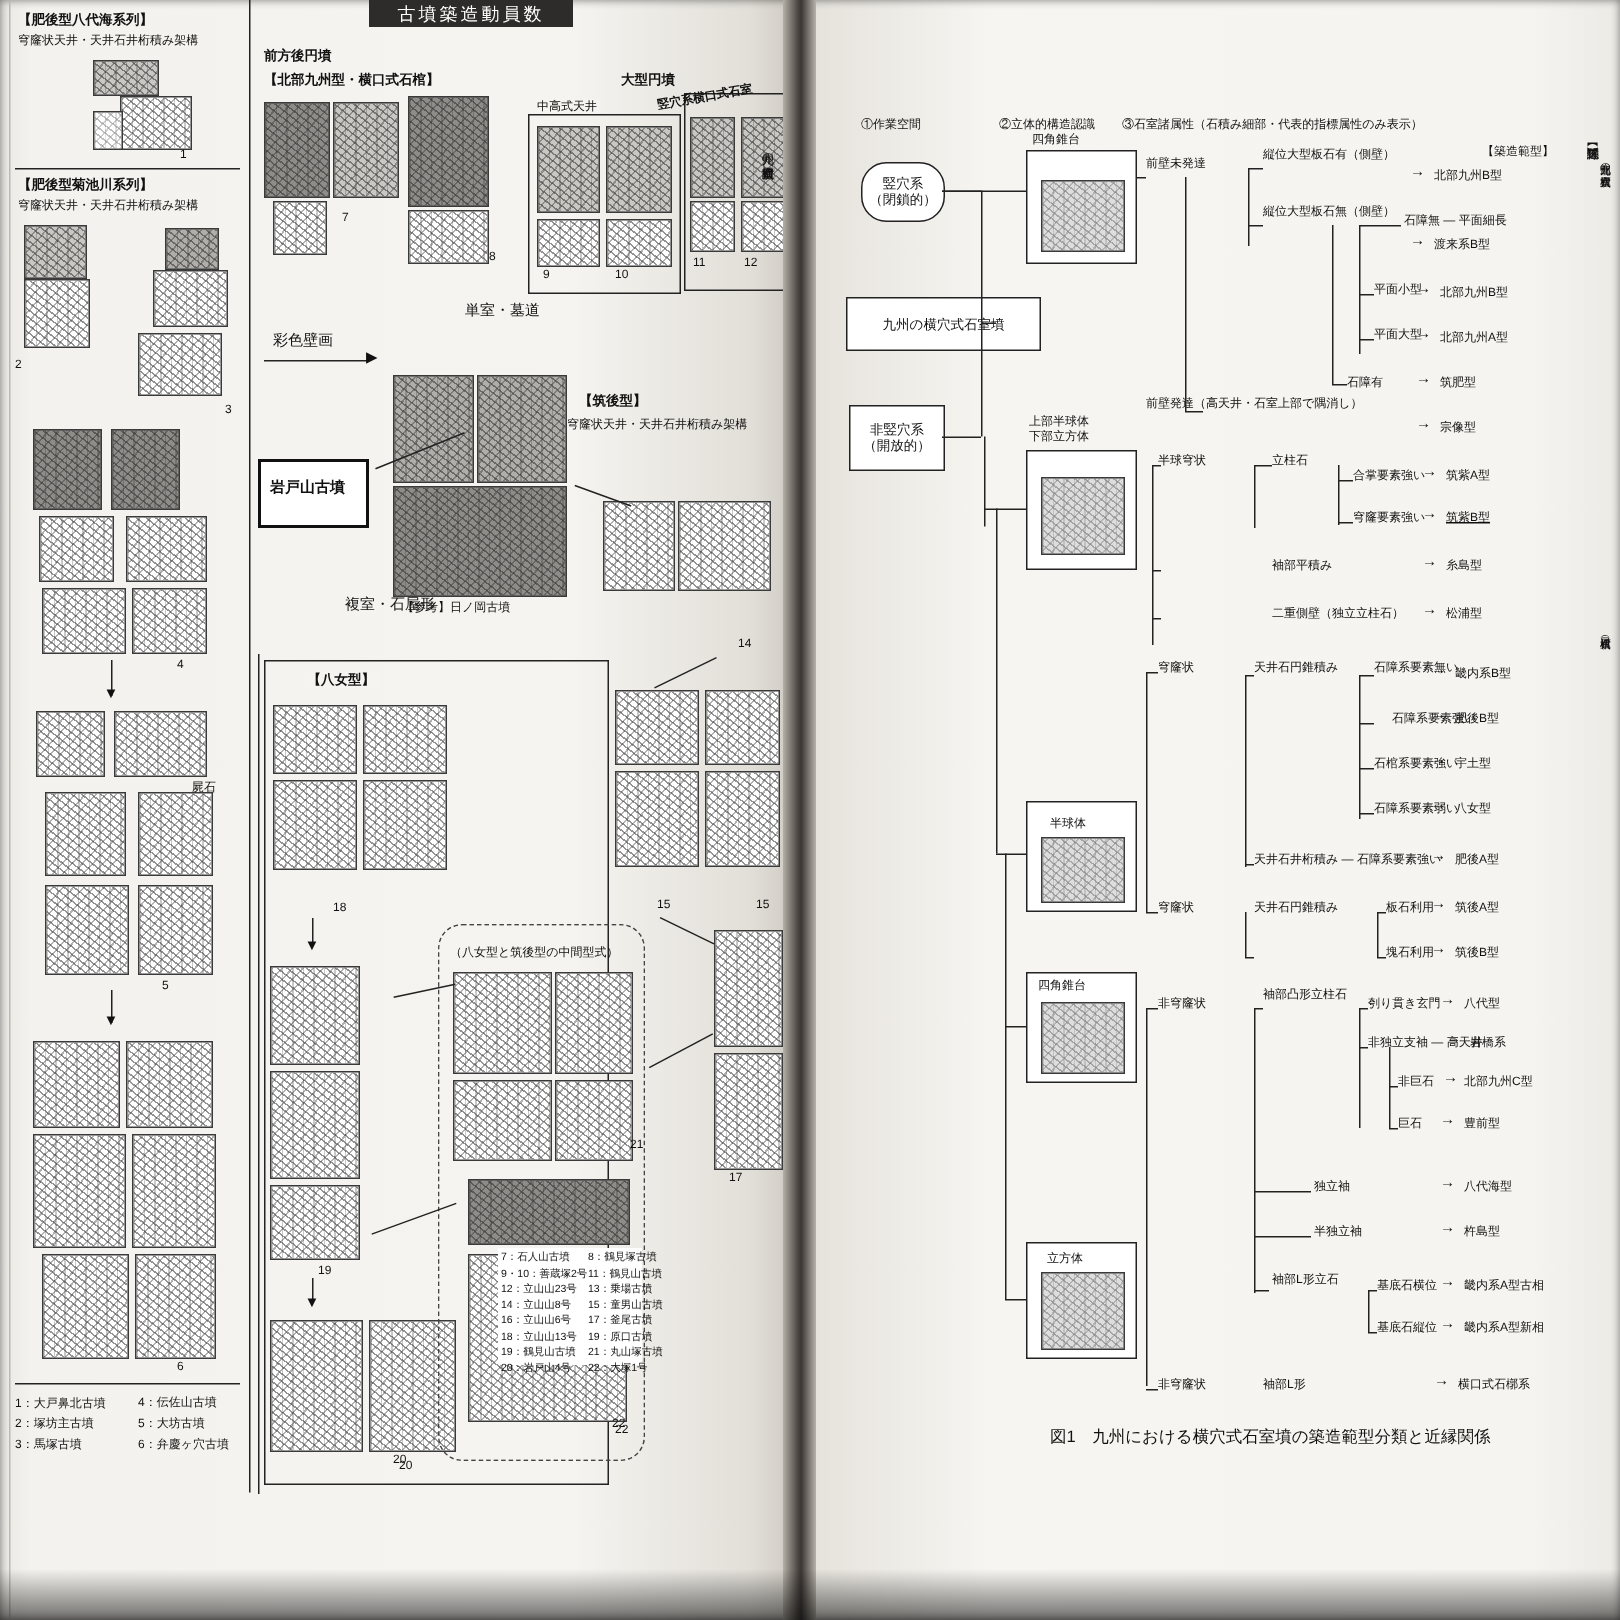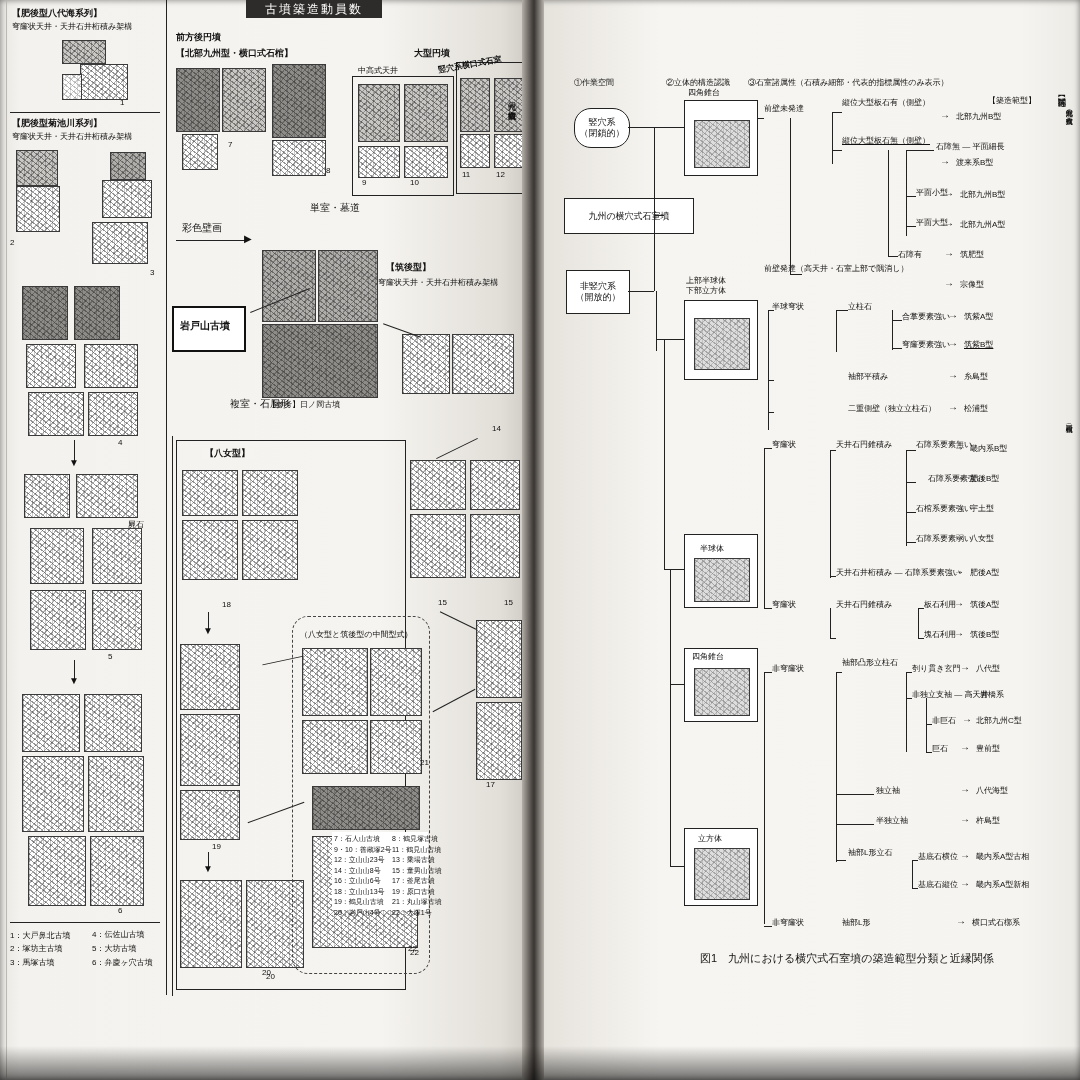--- a/index.html
+++ b/index.html
@@ -317,21 +317,21 @@
     <div class="hl" style="left:134px;top:684px;width:14px;"></div>
     <div class="vl" style="left:134px;top:684px;height:182px;"></div>
     <div class="hl" style="left:134px;top:866px;width:14px;"></div>
 
     <div class="t s8" style="left:228px;top:104px;">前壁未発達</div>
     <div class="t s8" style="left:306px;top:98px;line-height:1.25;white-space:pre;">縦位大型板石有（側壁）</div>
     <div class="t s8" style="left:420px;top:112px;">北部九州B型</div>
     <div class="arrow" style="left:404px;top:110px;">→</div>
     <div class="hl" style="left:222px;top:118px;width:6px;"></div>
 
-    <div class="t s8" style="left:306px;top:136px;line-height:1.25;white-space:pre;text-decoration:underline;">縦位大型板石無（側壁）</div>
+    <div class="t s8" style="left:306px;top:136px;line-height:1.25;white-space:pre;">縦位大型板石無（側壁）</div>
     <div class="t s8" style="left:400px;top:142px;">石障無 ― 平面細長</div>
     <div class="t s8" style="left:420px;top:158px;">渡来系B型</div>
     <div class="arrow" style="left:404px;top:156px;">→</div>
 
     <div class="t s8" style="left:380px;top:188px;">平面小型</div>
     <div class="t s8" style="left:424px;top:190px;">北部九州B型</div>
     <div class="arrow" style="left:408px;top:188px;">→</div>
 
     <div class="t s8" style="left:380px;top:218px;">平面大型</div>
     <div class="t s8" style="left:424px;top:220px;">北部九州A型</div>

